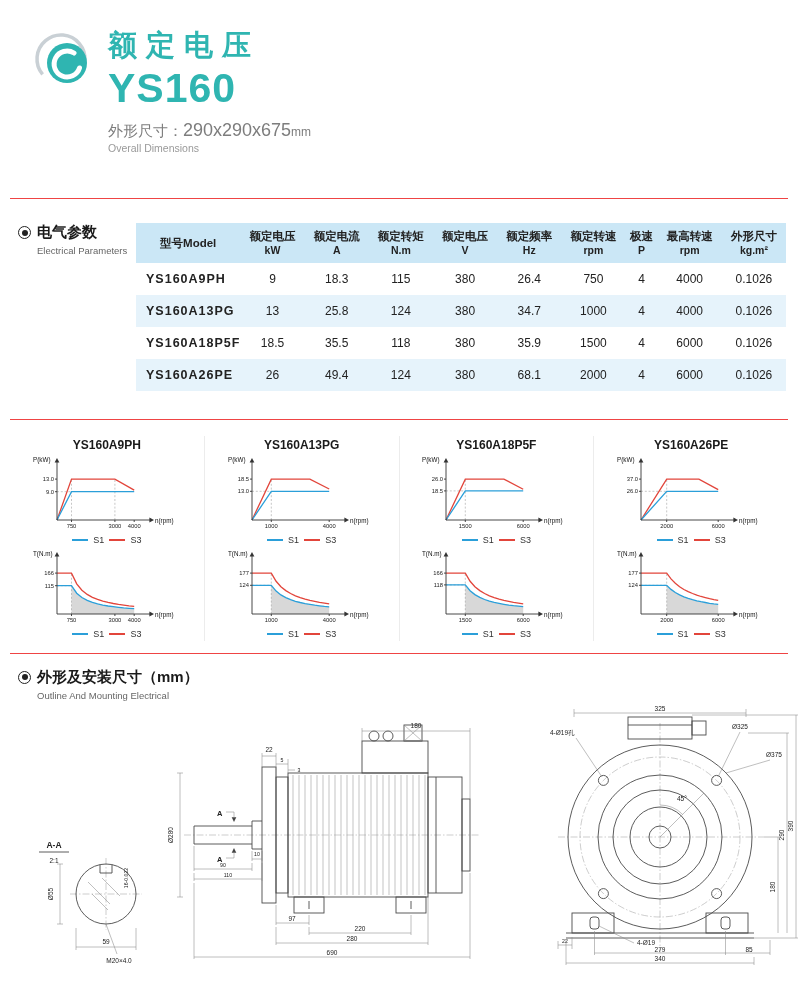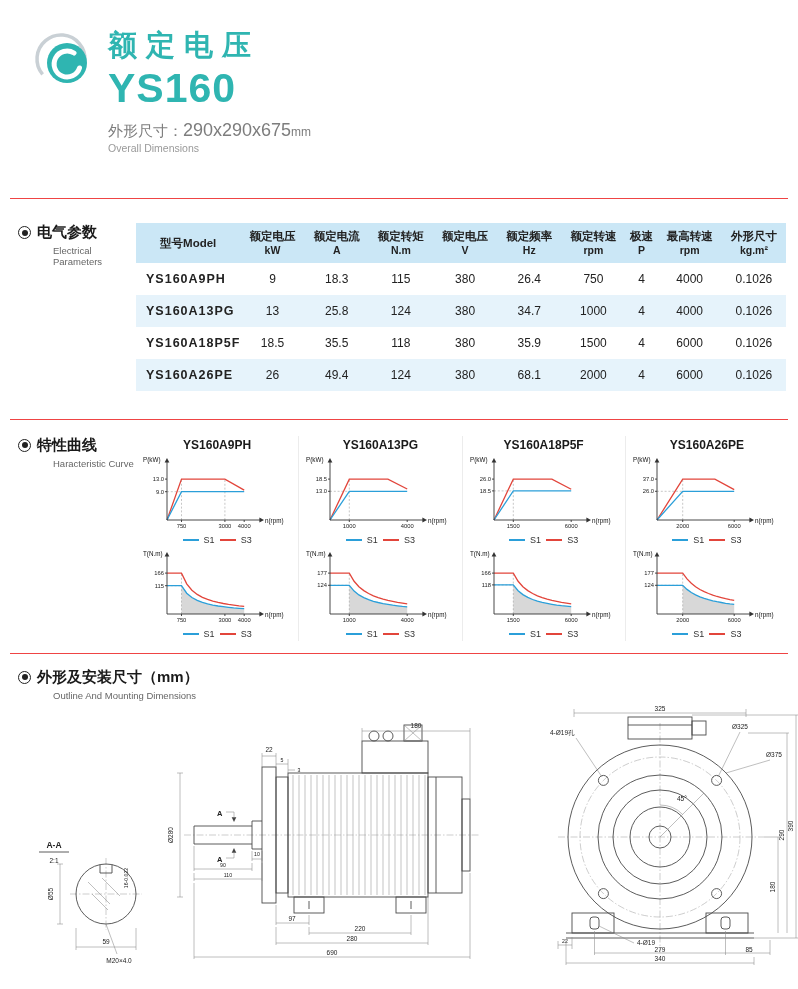--- a/index.html
+++ b/index.html
@@ -20,21 +20,21 @@
   .dims-en{color:#9a9a9a;font-size:10.5px;margin-top:1px}
 
   
   .sec{border-top:1px solid #ef4444;margin:0 10px;display:flex}
   .sec-elec{padding:24px 0 28px}
   .sec-curves{padding:16px 0 12px}
   .sec-label{width:126px;flex:none;display:flex;padding-left:8px}
   .bullet{width:13px;height:13px;border:1.5px solid #222;border-radius:50%;position:relative;margin-top:3px;flex:none}
   .bullet::after{content:"";position:absolute;inset:2.5px;background:#222;border-radius:50%}
   .sec-cn{font-size:15px;font-weight:700;color:#1a1a1a;margin-left:6px;white-space:nowrap}
-  .sec-en{font-size:9.5px;color:#666;margin-left:22px;margin-top:3px;line-height:1.2}
+  .sec-en{font-size:9.5px;color:#666;margin-left:6px;margin-top:3px;line-height:1.2}
 
   
   .elec-table{flex:1;border-collapse:collapse;table-layout:fixed;margin-right:2px;align-self:flex-start}
   .elec-table th{background:var(--th-bg);font-weight:700;font-size:11.5px;color:#222;padding:6px 0 5px;line-height:1.3}
   .elec-table th .unit{font-size:10.5px}
   .elec-table td{font-size:12px;text-align:center;height:32px;color:#222}
   .elec-table td.model{text-align:left;padding-left:10px;font-size:12.5px}
   .elec-table tr.alt{background:var(--row-alt)}
 
   
@@ -194,27 +194,20 @@
             <td>2000</td>
             <td>4</td>
             <td>6000</td>
             <td>0.1026</td>
           </tr>
         </tbody>
       </table>
   </section>
 
   <section class="sec sec-curves">
-    <div class="sec-label">
-      <span class="bullet"></span>
-      <div>
-        <div class="sec-cn">特性曲线</div>
-        <div class="sec-en">Haracteristic Curve</div>
-      </div>
-    </div>
     <div class="curves">
         <div class="curve-col">
           <div class="curve-title">YS160A9PH</div>
           <svg class="chart" width="152" height="82" viewBox="0 0 152 82">
             <path d="M 40.5 67 V 26.1" class="gd"></path>
             <path d="M 83.9 67 V 26.1" class="gd"></path>
             <path d="M 26 38.7 H 40.5" class="gd"></path>
             <path d="M 26.0 67.0 L 40.5 26.1 L 83.9 26.1 L 103.2 37.1" fill="none" stroke="#E2453B" stroke-width="1.3"></path>
             <path d="M 26.0 67.0 L 40.5 38.7 L 103.2 38.7" fill="none" stroke="#2B9FD9" stroke-width="1.3"></path>
             <path d="M 26 8 V 67 H 120" class="ax"></path>
@@ -431,21 +424,21 @@
           </div>
         </div>
       </div>
   </section>
 
   <section class="sec sec-outline">
     <div class="outline-head">
       <span class="bullet"></span>
       <div>
         <div class="sec-cn">外形及安装尺寸（mm）</div>
-        <div class="sec-en">Outline And Mounting Dimensions</div>
+        <div class="sec-en">Outline And Mounting Electrical</div>
       </div>
     </div>
 
     <div class="drawings">
 
       <svg class="dw" width="140" height="185" viewBox="0 0 140 185" style="margin-left:14px">
         <text x="30" y="66" class="bld" text-anchor="middle">A-A</text>
         <path d="M 15 70 H 45" class="ol"></path>
         <text x="30" y="81" class="dt" text-anchor="middle">2:1</text>
         <path d="M 46 112 H 118" class="cl"></path>

